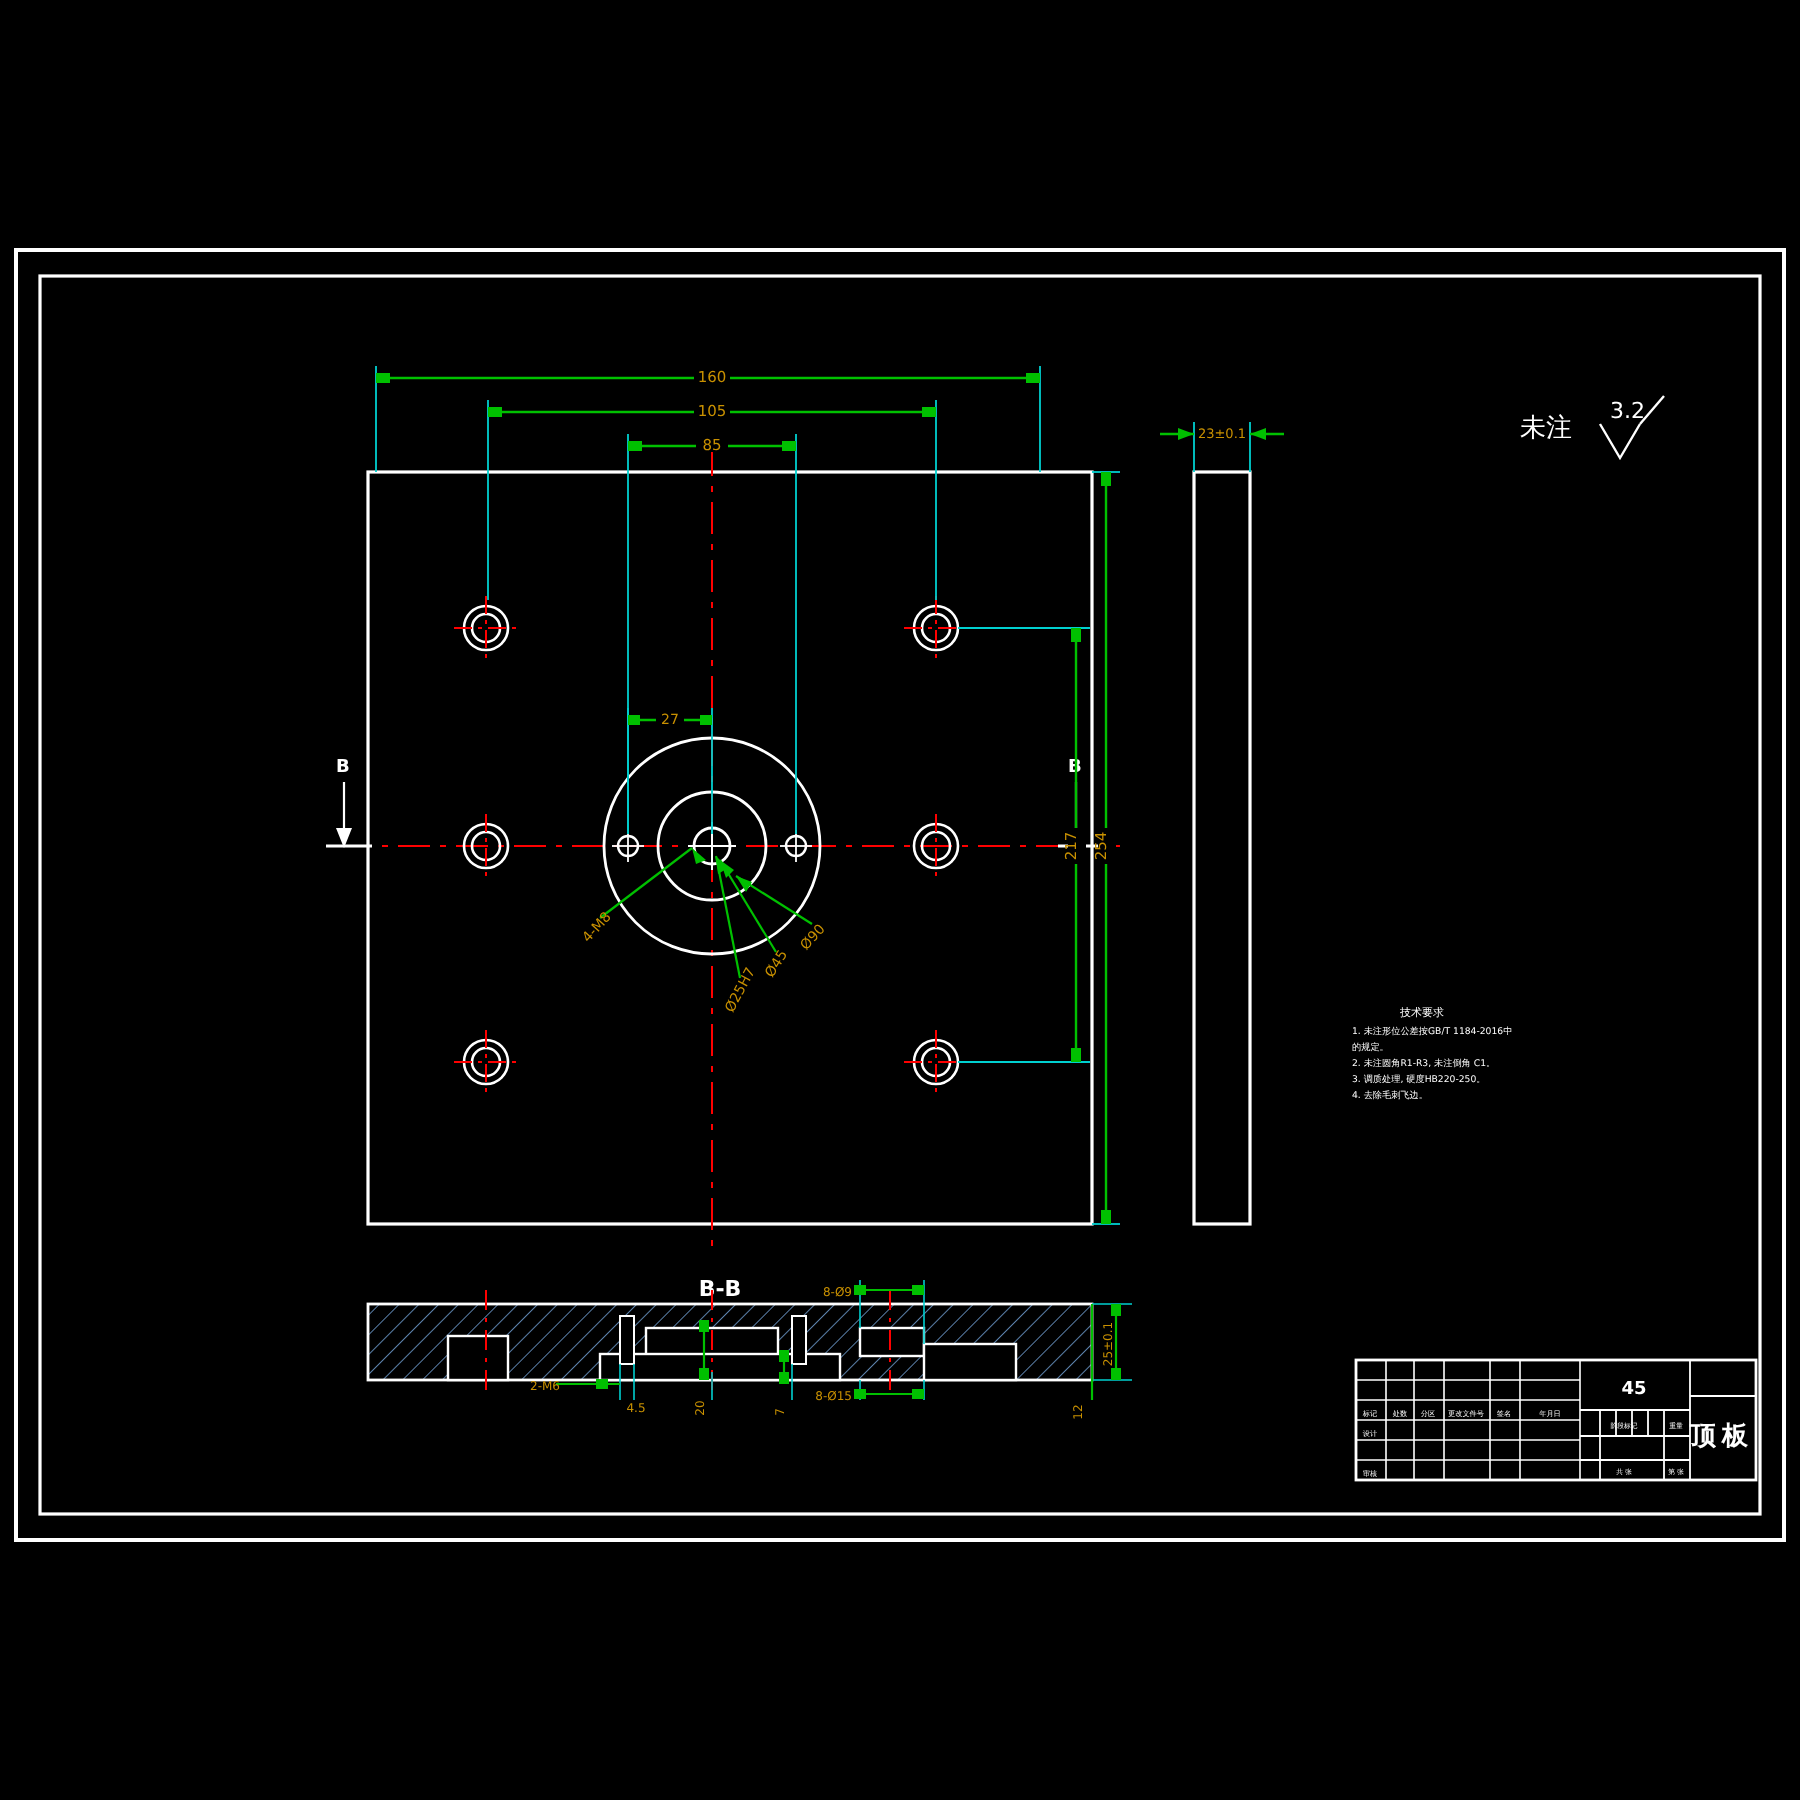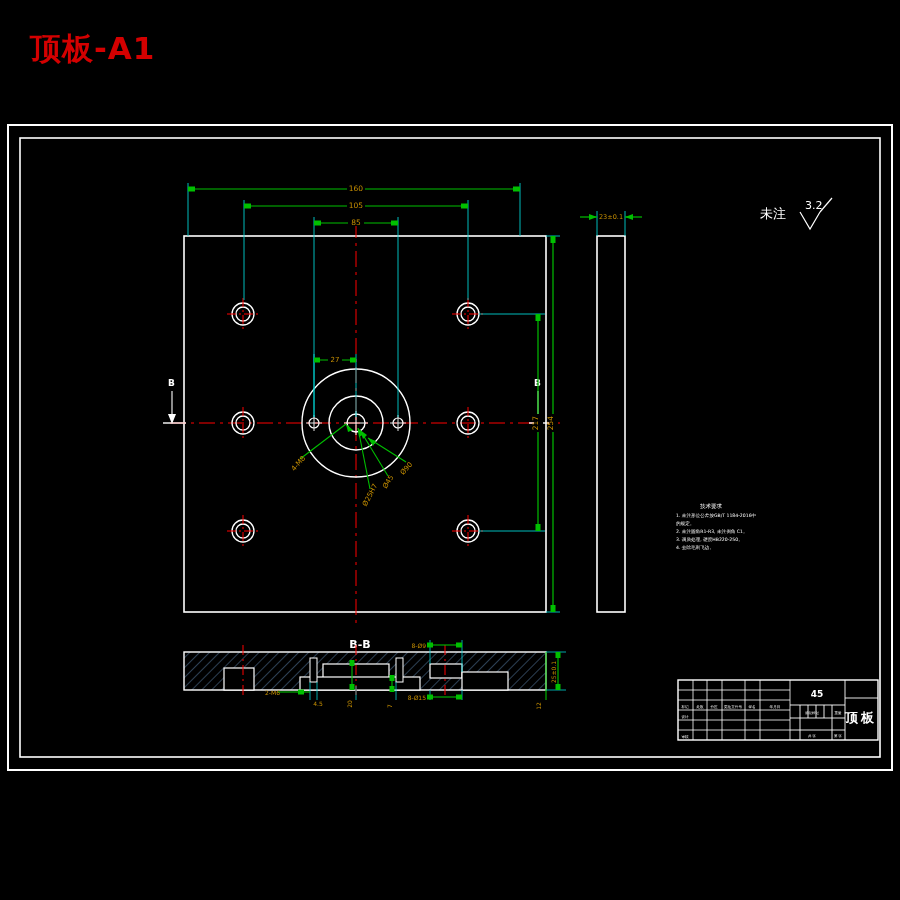--- a/index.html
+++ b/index.html
@@ -27,21 +27,20 @@
     white-space: nowrap;
   }
   .cad-svg { position: absolute; left: 0; top: 0; }
   text { font-family: "DejaVu Sans", "Liberation Sans", sans-serif; }
 </style>
 </head>
 <body>
 
 <div id="root">
 
-  <div id="doc-title">顶板-A1</div>
 
   <svg class="cad-svg" width="900" height="900" viewBox="0 0 900 900">
 
     <g>
       <rect x="8" y="125" width="884" height="645" fill="none" stroke="#ffffff" stroke-width="2"></rect>
       <rect x="20" y="138" width="860" height="619" fill="none" stroke="#ffffff" stroke-width="1.6"></rect>
     </g>
 
     <g>
       <text x="760" y="218" fill="#ffffff" font-size="13">未注</text>

